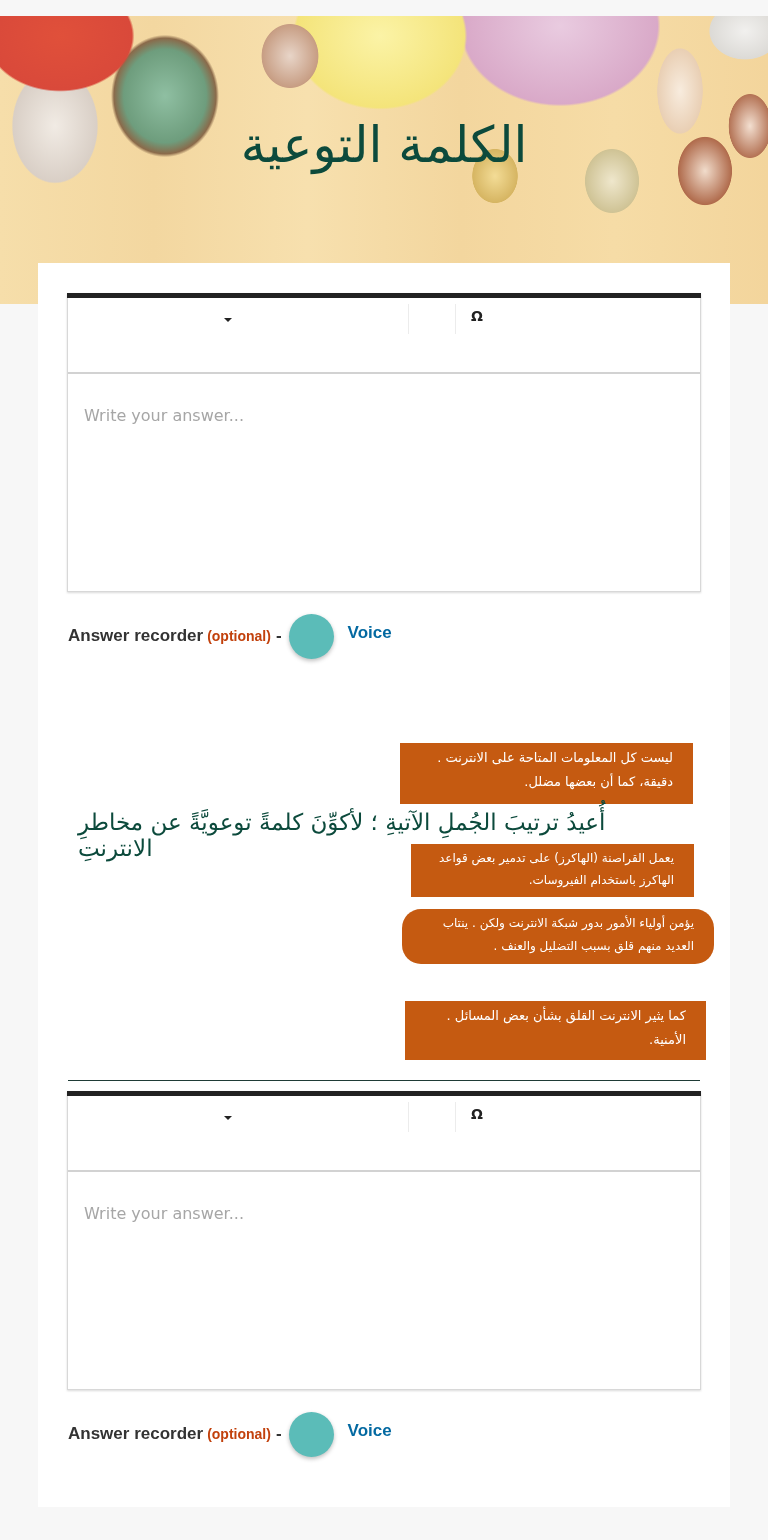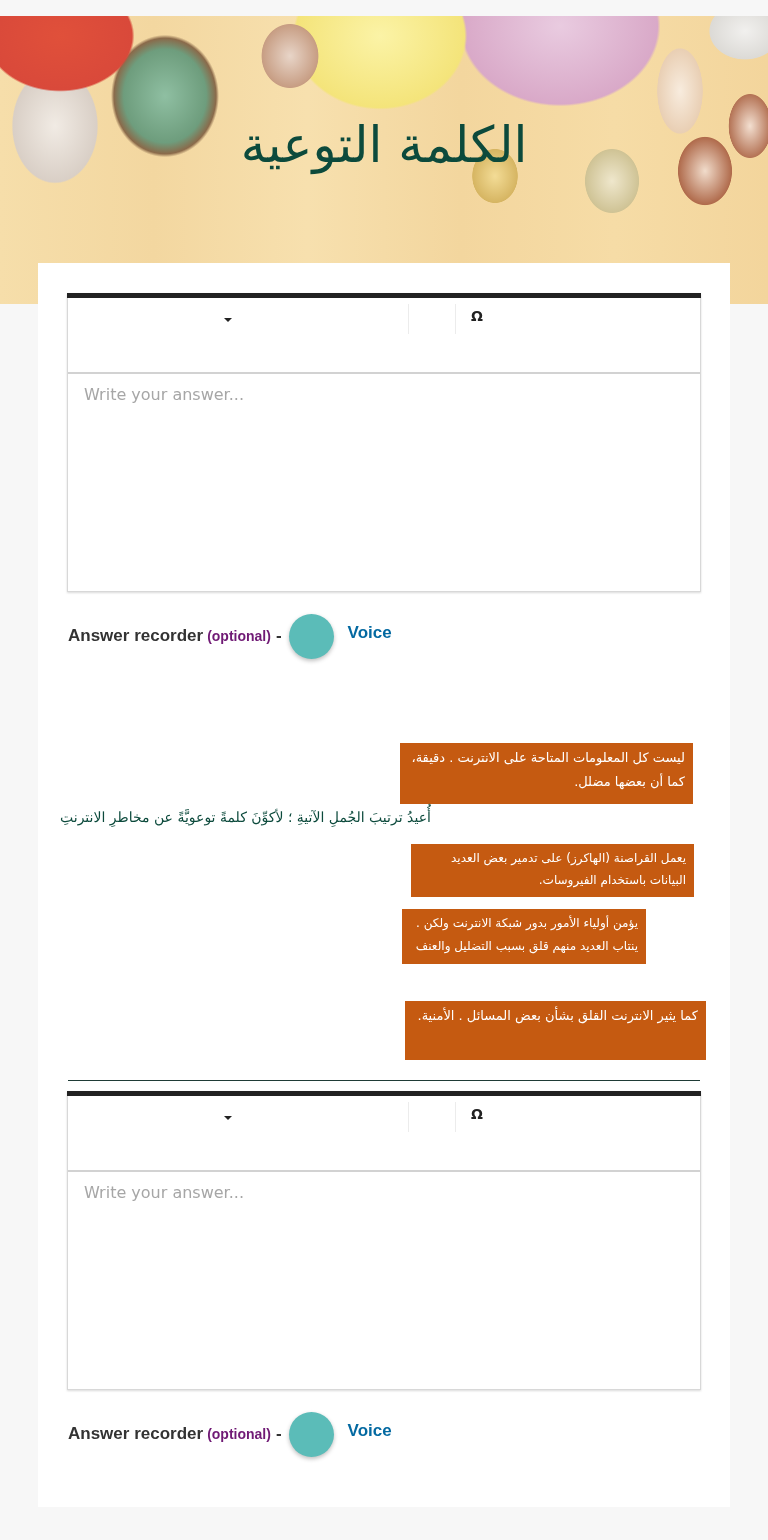--- a/index.html
+++ b/index.html
@@ -36,40 +36,40 @@
   .editor .topbar { height: 5px; background: #222222; margin: -1px -1px 0 -1px; }
   .editor .toolbar { position: relative; height: 76px; border-bottom: 2px solid #d2d2d2; }
   .toolbar .caret {
     position: absolute; left: 156px; top: 20px; width: 0; height: 0;
     border-left: 4px solid transparent; border-right: 4px solid transparent; border-top: 4px solid #222;
   }
   .toolbar .sep { position: absolute; top: 6px; width: 1px; height: 30px; background: #ececec; }
   .toolbar .omega { position: absolute; left: 403px; top: 10px; font-size: 14px; font-weight: bold; color: #222; }
   .editor .answer {
     display: block; width: 100%; height: 217px; border: none; outline: none; resize: none;
-    padding: 11px 16px; font-family: "DejaVu Sans", sans-serif; font-size: 16px; color: #333;
+    padding: 32px 16px; font-family: "DejaVu Sans", sans-serif; font-size: 16px; color: #333;
   }
   .editor .answer::placeholder { color: #a6a6a6; }
   .recorder { position: absolute; left: 30px; height: 46px; display: flex; align-items: center; }
   .recorder .lbl { font-family: "Liberation Sans", sans-serif; font-weight: bold; font-size: 17px; color: #333; text-align: right; }
-  .recorder .opt { font-family: "Liberation Sans", sans-serif; font-weight: bold; font-size: 14px; color: #701a75; margin-left: 4px; }
+  .recorder .opt { font-family: "Liberation Sans", sans-serif; font-weight: bold; font-size: 14px; color: #c2410c; margin-left: 4px; }
   .recorder .dash { font-family: "Liberation Sans", sans-serif; font-weight: bold; font-size: 17px; color: #333; margin-left: 5px; }
   .recorder .rec-btn {
     width: 45px; height: 45px; border-radius: 50%; background: #5bbcb8; margin-left: 7px;
     box-shadow: 0 2px 4px rgba(0,0,0,0.25); cursor: pointer;
   }
   .recorder .voice { font-family: "Liberation Sans", sans-serif; font-weight: bold; font-size: 17px; color: #0369a1; margin-left: 14px; margin-top: -6px; }
   .instruction {
-    position: absolute; left: 22px; top: 546px; width: 538px; text-align: left; direction: rtl;
-    font-family: "DejaVu Serif", serif; font-size: 14px; color: #0c4a3c;
+    position: absolute; left: 40px; top: 546px; width: 538px; text-align: left; direction: rtl;
+    font-family: "DejaVu Serif", serif; font-size: 23px; color: #0c4a3c;
   }
   .instruction span { display: inline-block; direction: rtl; }
   .chip {
     position: absolute; background: #c55a11; color: #fff; direction: rtl; text-align: right;
-    font-family: "DejaVu Sans", sans-serif; font-size: 13px; line-height: 24px; padding: 3px 8px;
+    font-family: "DejaVu Sans", sans-serif; font-size: 13px; line-height: 24px; padding: 3px 20px;
     cursor: grab;
   }
   .divider { position: absolute; left: 30px; width: 632px; height: 1px; background: #1f3b36; top: 817px; }
 </style>
 </head>
 <body>
 
 <div class="banner">
   <div class="banner-title">الكلمة التوعية</div>
 </div>
@@ -97,24 +97,24 @@
 
   <div class="chip" style="left:362px; top:480px; width:293px; height:61px;">
     <span>ليست كل المعلومات المتاحة على الانترنت . دقيقة، كما أن بعضها مضلل.</span>
   </div>
 
   <div class="instruction">
     <span>أُعيدُ ترتيبَ الجُملِ الآتيةِ ؛ لأكوِّنَ كلمةً توعويَّةً عن مخاطرِ الانترنتِ</span>
   </div>
 
   <div class="chip" style="left:373px; top:581px; width:283px; height:53px; font-size:12px; line-height:22px;">
-    <span>يعمل القراصنة (الهاكرز) على تدمير بعض  العديد البيانات باستخدام الفيروسات.</span>
+    <span>يعمل القراصنة (الهاكرز) على تدمير بعض  قواعد الهاكرز باستخدام الفيروسات.</span>
   </div>
 
-  <div class="chip" style="left:364px; top:646px; width:244px; height:55px; font-size:12px; line-height:23px;">
+  <div class="chip" style="left:364px; top:646px; width:312px; height:55px; font-size:12px; line-height:23px;border-radius:19px;">
     <span>يؤمن أولياء الأمور بدور شبكة الانترنت ولكن . ينتاب العديد منهم قلق بسبب التضليل والعنف .</span>
   </div>
 
   <div class="chip" style="left:367px; top:738px; width:301px; height:59px;">
     <span>كما يثير الانترنت القلق بشأن بعض المسائل . الأمنية.</span>
   </div>
 
   <div class="divider"></div>
 
   <div class="editor" style="top:828px;">

